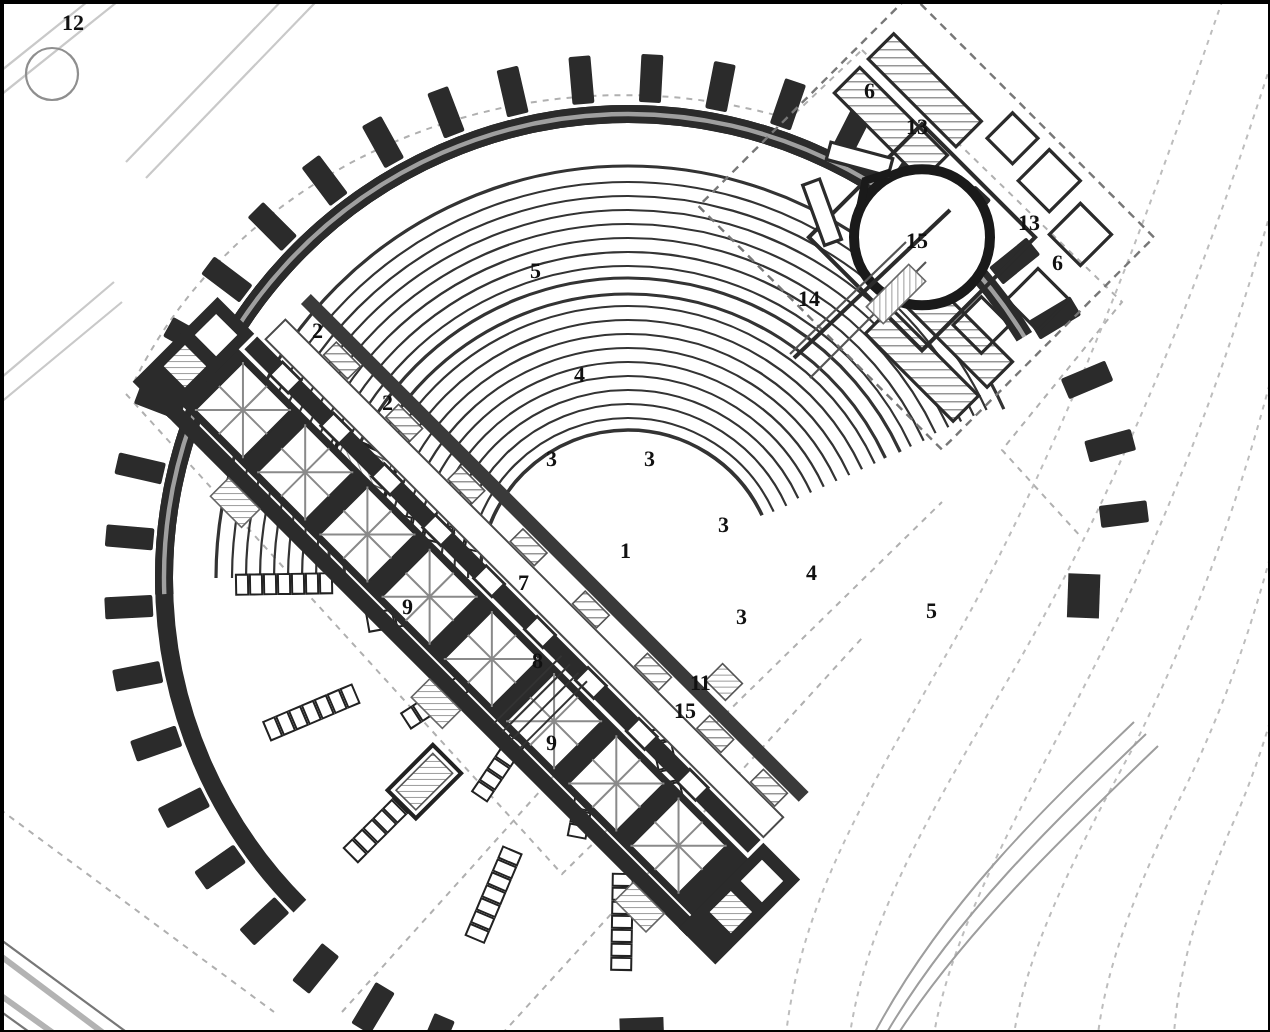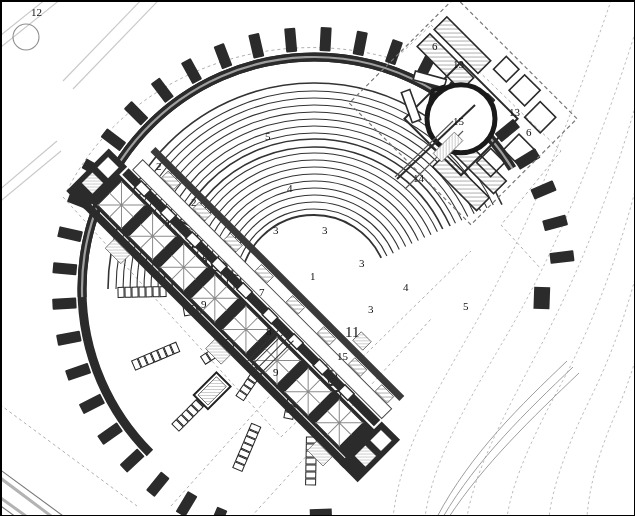--- a/index.html
+++ b/index.html
@@ -9,21 +9,21 @@
     width:635px;height:516px;
     background:#ffffff;
     border:1px solid #000;
     box-sizing:border-box;
     overflow:hidden;
   }
   #plan-svg{position:absolute;left:0;top:0;width:635px;height:516px;}
   .num-label{
     position:absolute;
     font-family:"Liberation Serif",serif;
-    font-weight:400;
+    font-weight:700;
     color:#111;
     line-height:1;
     white-space:nowrap;
     user-select:none;
   }
 </style>
 </head>
 <body>
 
 <div id="plan-wrap">
@@ -530,32 +530,32 @@
       <rect x="0.5" y="0.5" width="634" height="515" fill="none" stroke="#000" stroke-width="1"></rect>
     </g>
   </svg>
 
   <div class="num-label" style="left:30px;top:6px;font-size:11px;">12</div>
   <div class="num-label" style="left:431px;top:40px;font-size:11px;">6</div>
   <div class="num-label" style="left:452px;top:58px;font-size:11px;">13</div>
   <div class="num-label" style="left:508px;top:106px;font-size:11px;">13</div>
   <div class="num-label" style="left:525px;top:126px;font-size:11px;">6</div>
   <div class="num-label" style="left:452px;top:115px;font-size:11px;">15</div>
-  <div class="num-label" style="left:412px;top:144px;font-size:11px;margin-top:28px;">14</div>
+  <div class="num-label" style="left:398px;top:144px;font-size:11px;">14</div>
   <div class="num-label" style="left:264px;top:130px;font-size:11px;">5</div>
   <div class="num-label" style="left:155px;top:160px;font-size:11px;">2</div>
   <div class="num-label" style="left:190px;top:196px;font-size:11px;">2</div>
   <div class="num-label" style="left:286px;top:182px;font-size:11px;">4</div>
   <div class="num-label" style="left:272px;top:224px;font-size:11px;">3</div>
   <div class="num-label" style="left:321px;top:224px;font-size:11px;">3</div>
   <div class="num-label" style="left:358px;top:257px;font-size:11px;">3</div>
   <div class="num-label" style="left:402px;top:281px;font-size:11px;">4</div>
   <div class="num-label" style="left:309px;top:270px;font-size:11px;">1</div>
   <div class="num-label" style="left:258px;top:286px;font-size:11px;">7</div>
   <div class="num-label" style="left:367px;top:303px;font-size:11px;">3</div>
   <div class="num-label" style="left:462px;top:300px;font-size:11px;">5</div>
   <div class="num-label" style="left:200px;top:298px;font-size:11px;">9</div>
   <div class="num-label" style="left:265px;top:325px;font-size:11px;">8</div>
-  <div class="num-label" style="left:344px;top:324px;font-size:15px;">11</div>
+  <div class="num-label" style="left:344px;top:336px;font-size:11px;">11</div>
   <div class="num-label" style="left:336px;top:350px;font-size:11px;">15</div>
   <div class="num-label" style="left:272px;top:366px;font-size:11px;">9</div>
 
 </div>
 
 </body></html>

